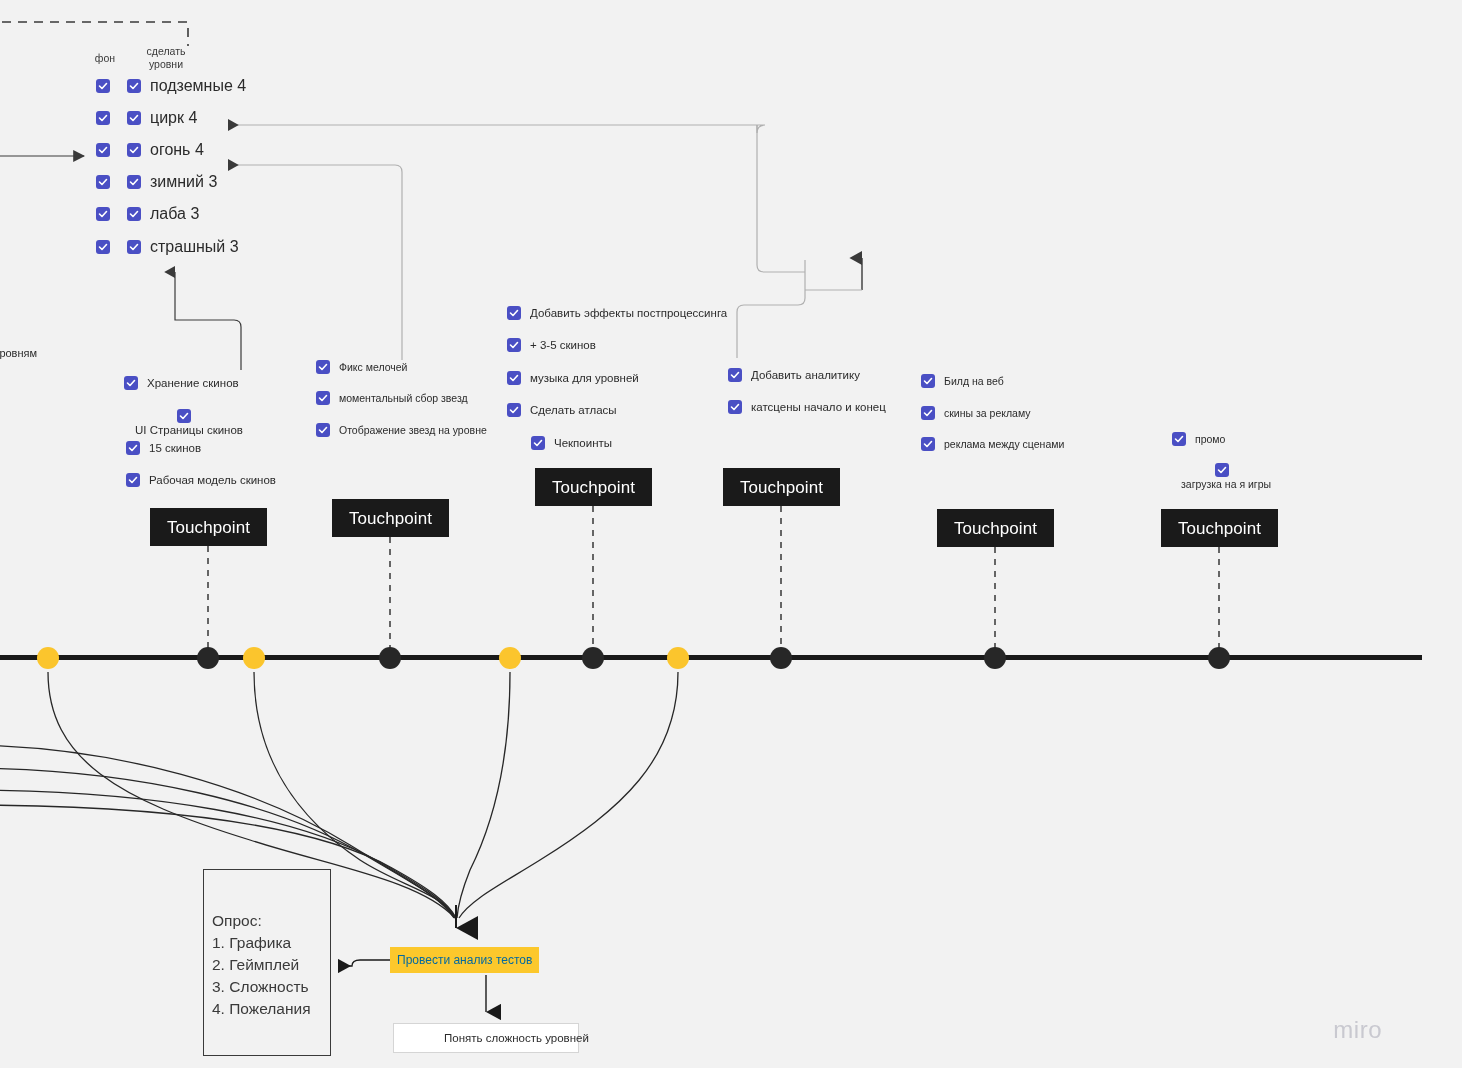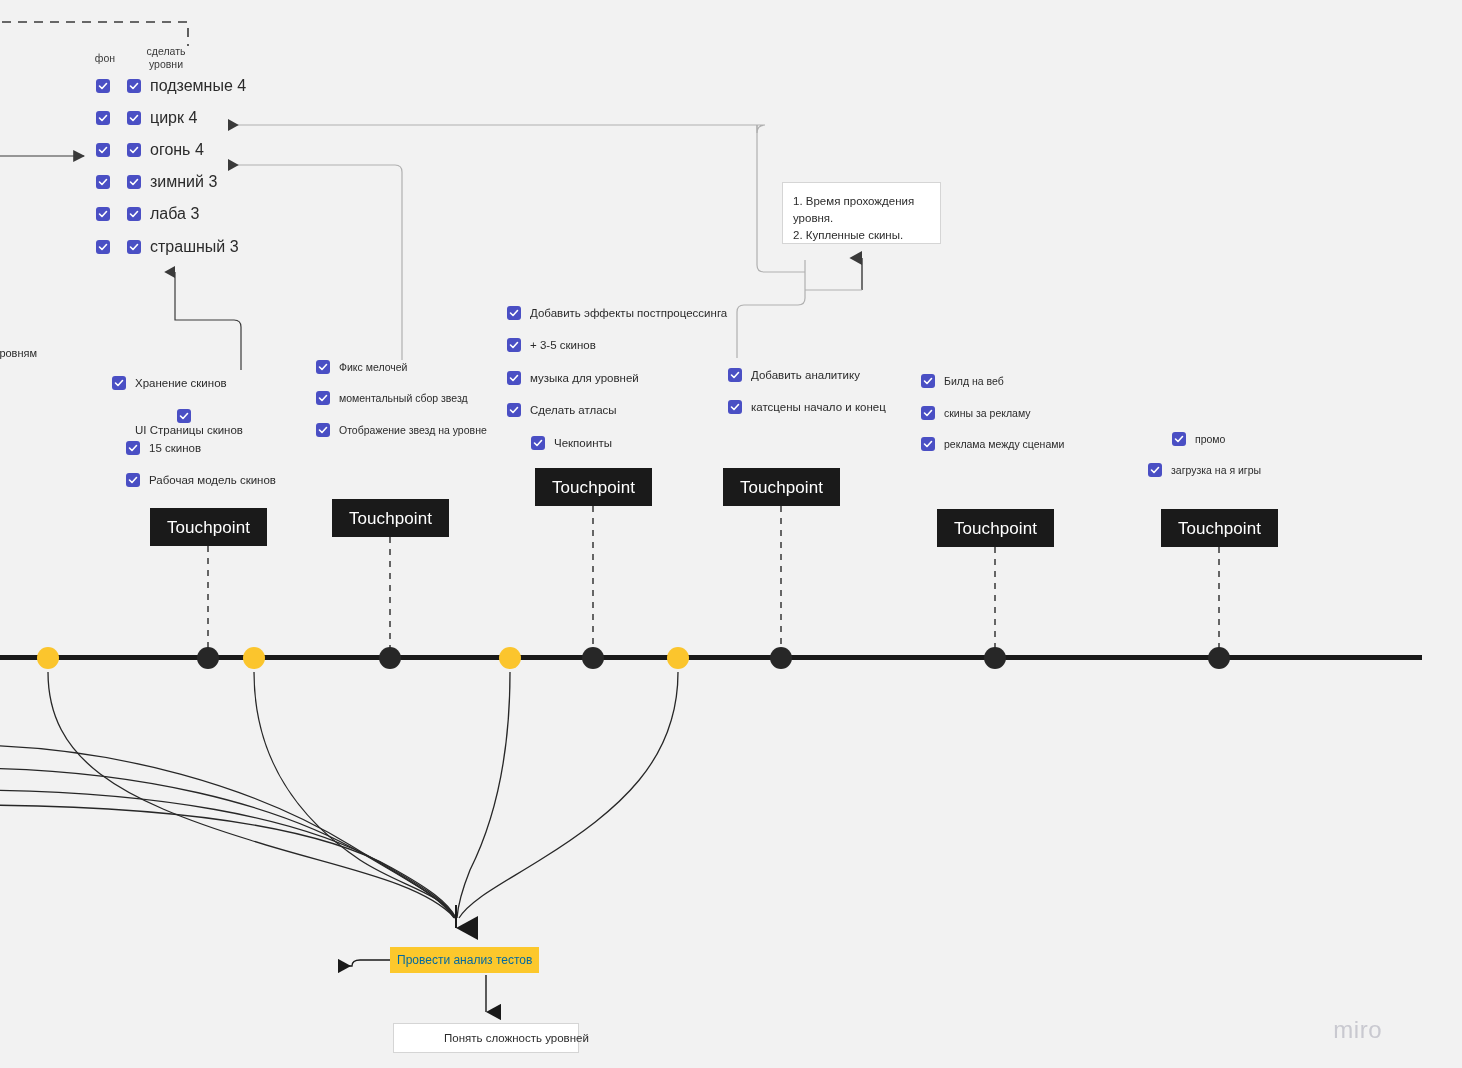--- a/index.html
+++ b/index.html
@@ -321,21 +321,21 @@
       </span>
       <span class="cblabel big">страшный 3</span>
     </div>
   </div>
 
   <div class="edge-label" style="left:-6px; top:347px;">
     <span>уровням</span>
   </div>
 
   <div class="cbgroup">
-    <div class="cbrow" style="left:112px; top:376px;">
+    <div class="cbrow" style="left:124px; top:376px;">
       <span class="cbox">
         <svg width="10" height="10" viewBox="0 0 10 10">
             <path d="M1.5 5 L4 7.5 L8.5 2.5" stroke="#fff" stroke-width="1.6" fill="none" stroke-linecap="round" stroke-linejoin="round"></path>
           </svg>
       </span>
       <span class="cblabel">Хранение скинов</span>
     </div>
     <div class="cbrow" style="left:126px; top:409px;flex-direction:column;">
       <span class="cbox">
         <svg width="10" height="10" viewBox="0 0 10 10">
@@ -480,35 +480,30 @@
 
   <div class="cbgroup">
     <div class="cbrow" style="left:1172px; top:432px;">
       <span class="cbox">
         <svg width="10" height="10" viewBox="0 0 10 10">
             <path d="M1.5 5 L4 7.5 L8.5 2.5" stroke="#fff" stroke-width="1.6" fill="none" stroke-linecap="round" stroke-linejoin="round"></path>
           </svg>
       </span>
       <span class="cblabel sm">промо</span>
     </div>
-    <div class="cbrow" style="left:1148px; top:463px;">
+    <div class="cbrow" style="left:1172px; top:463px;flex-direction:column;">
       <span class="cbox">
         <svg width="10" height="10" viewBox="0 0 10 10">
             <path d="M1.5 5 L4 7.5 L8.5 2.5" stroke="#fff" stroke-width="1.6" fill="none" stroke-linecap="round" stroke-linejoin="round"></path>
           </svg>
       </span>
       <span class="cblabel sm">загрузка на я игры</span>
     </div>
   </div>
 
-  <div class="note-box" style="left:782px; top:182px; width:159px; height:62px; padding:10px 12px 0 10px;">
-    <div class="note-line">1. Время прохождения</div>
-    <div class="note-line">уровня.</div>
-    <div class="note-line">2. Купленные скины.</div>
-  </div>
 
   <div class="touchpoint" style="left:150px; top:508px; width:117px; height:38px;">
     <span>Touchpoint</span>
   </div>
   <div class="touchpoint" style="left:332px; top:499px; width:117px; height:38px;">
     <span>Touchpoint</span>
   </div>
   <div class="touchpoint" style="left:535px; top:468px; width:117px; height:38px;">
     <span>Touchpoint</span>
   </div>
@@ -529,20 +524,27 @@
   <div class="tl-dot black" style="left:197px;"></div>
   <div class="tl-dot yellow" style="left:243px;"></div>
   <div class="tl-dot black" style="left:379px;"></div>
   <div class="tl-dot yellow" style="left:499px;"></div>
   <div class="tl-dot black" style="left:582px;"></div>
   <div class="tl-dot yellow" style="left:667px;"></div>
   <div class="tl-dot black" style="left:770px;"></div>
   <div class="tl-dot black" style="left:984px;"></div>
   <div class="tl-dot black" style="left:1208px;"></div>
 
+  <div class="survey-box" style="left:203px; top:869px; width:128px; height:187px; padding:40px 0 0 8px;">
+    <div class="s-line">Опрос:</div>
+    <div class="s-line">1. Графика</div>
+    <div class="s-line">2. Геймплей</div>
+    <div class="s-line">3. Сложность</div>
+    <div class="s-line">4. Пожелания</div>
+  </div>
 
   <div class="hl-text" style="left:390px; top:947px;">
     <span>Провести анализ тестов</span>
   </div>
 
   <div class="plain-box" style="left:393px; top:1023px; width:186px; height:30px;">
     <span>Понять сложность уровней</span>
   </div>
 
   <div class="miro-logo">

